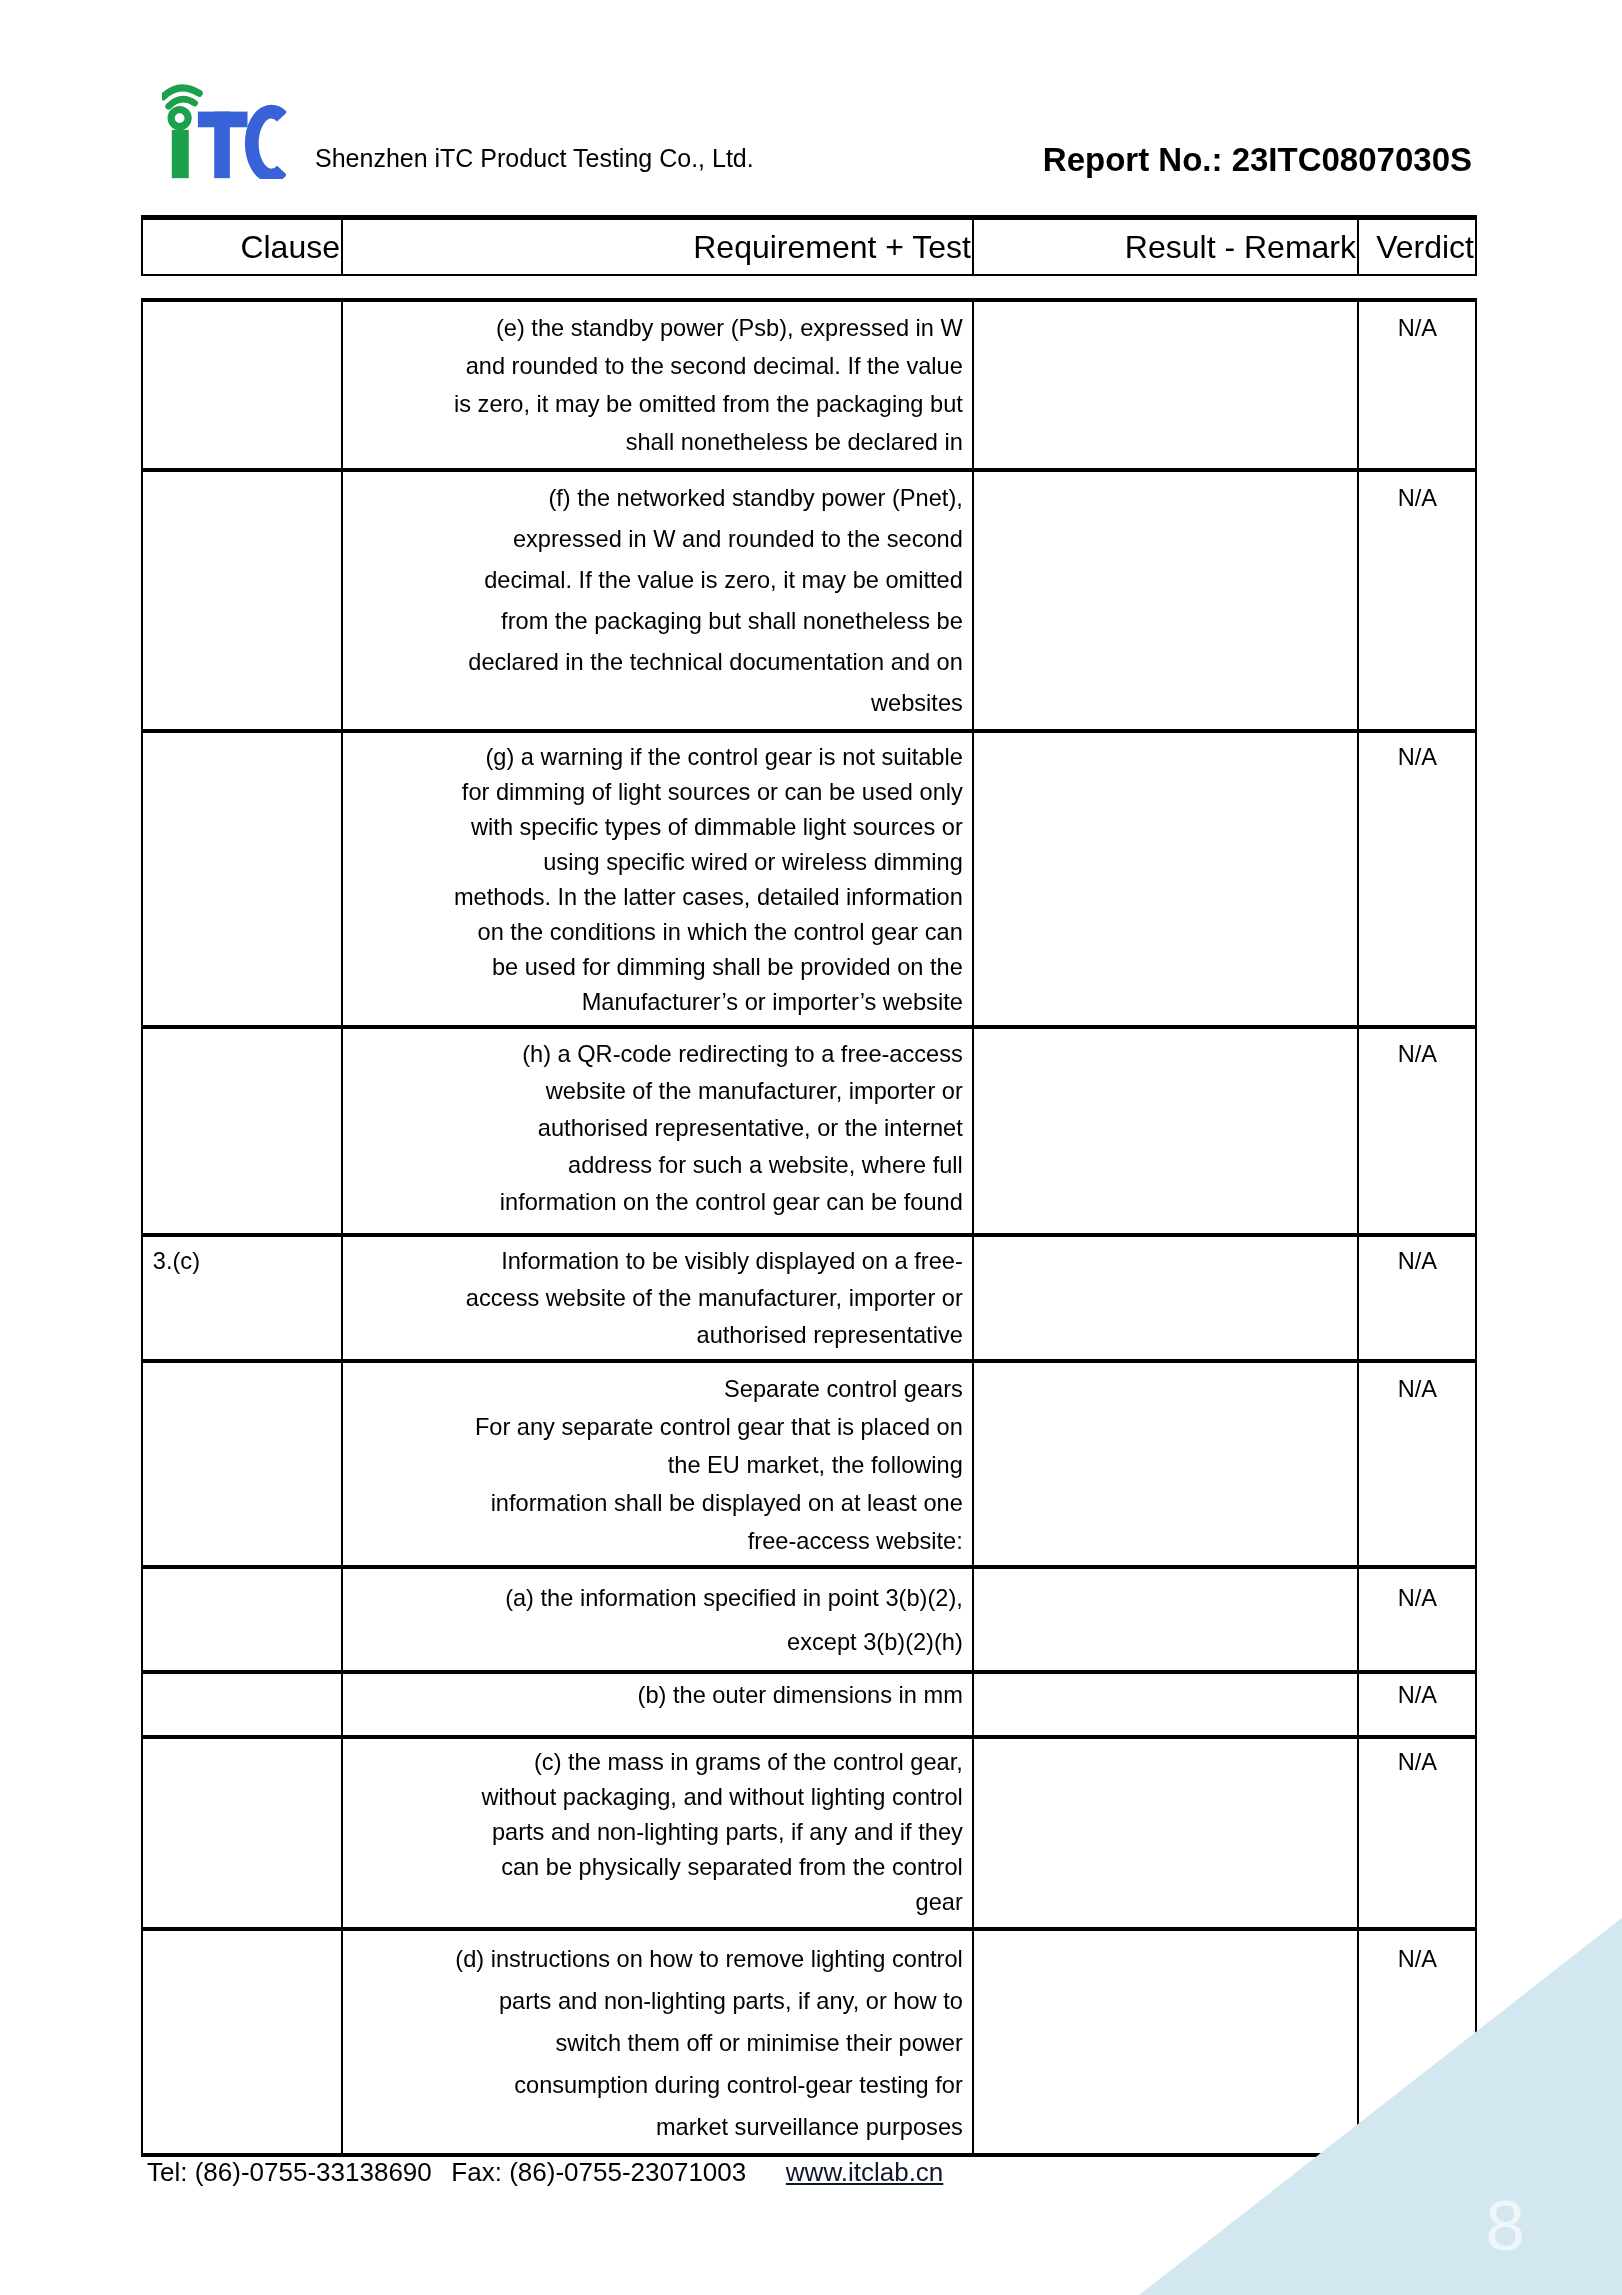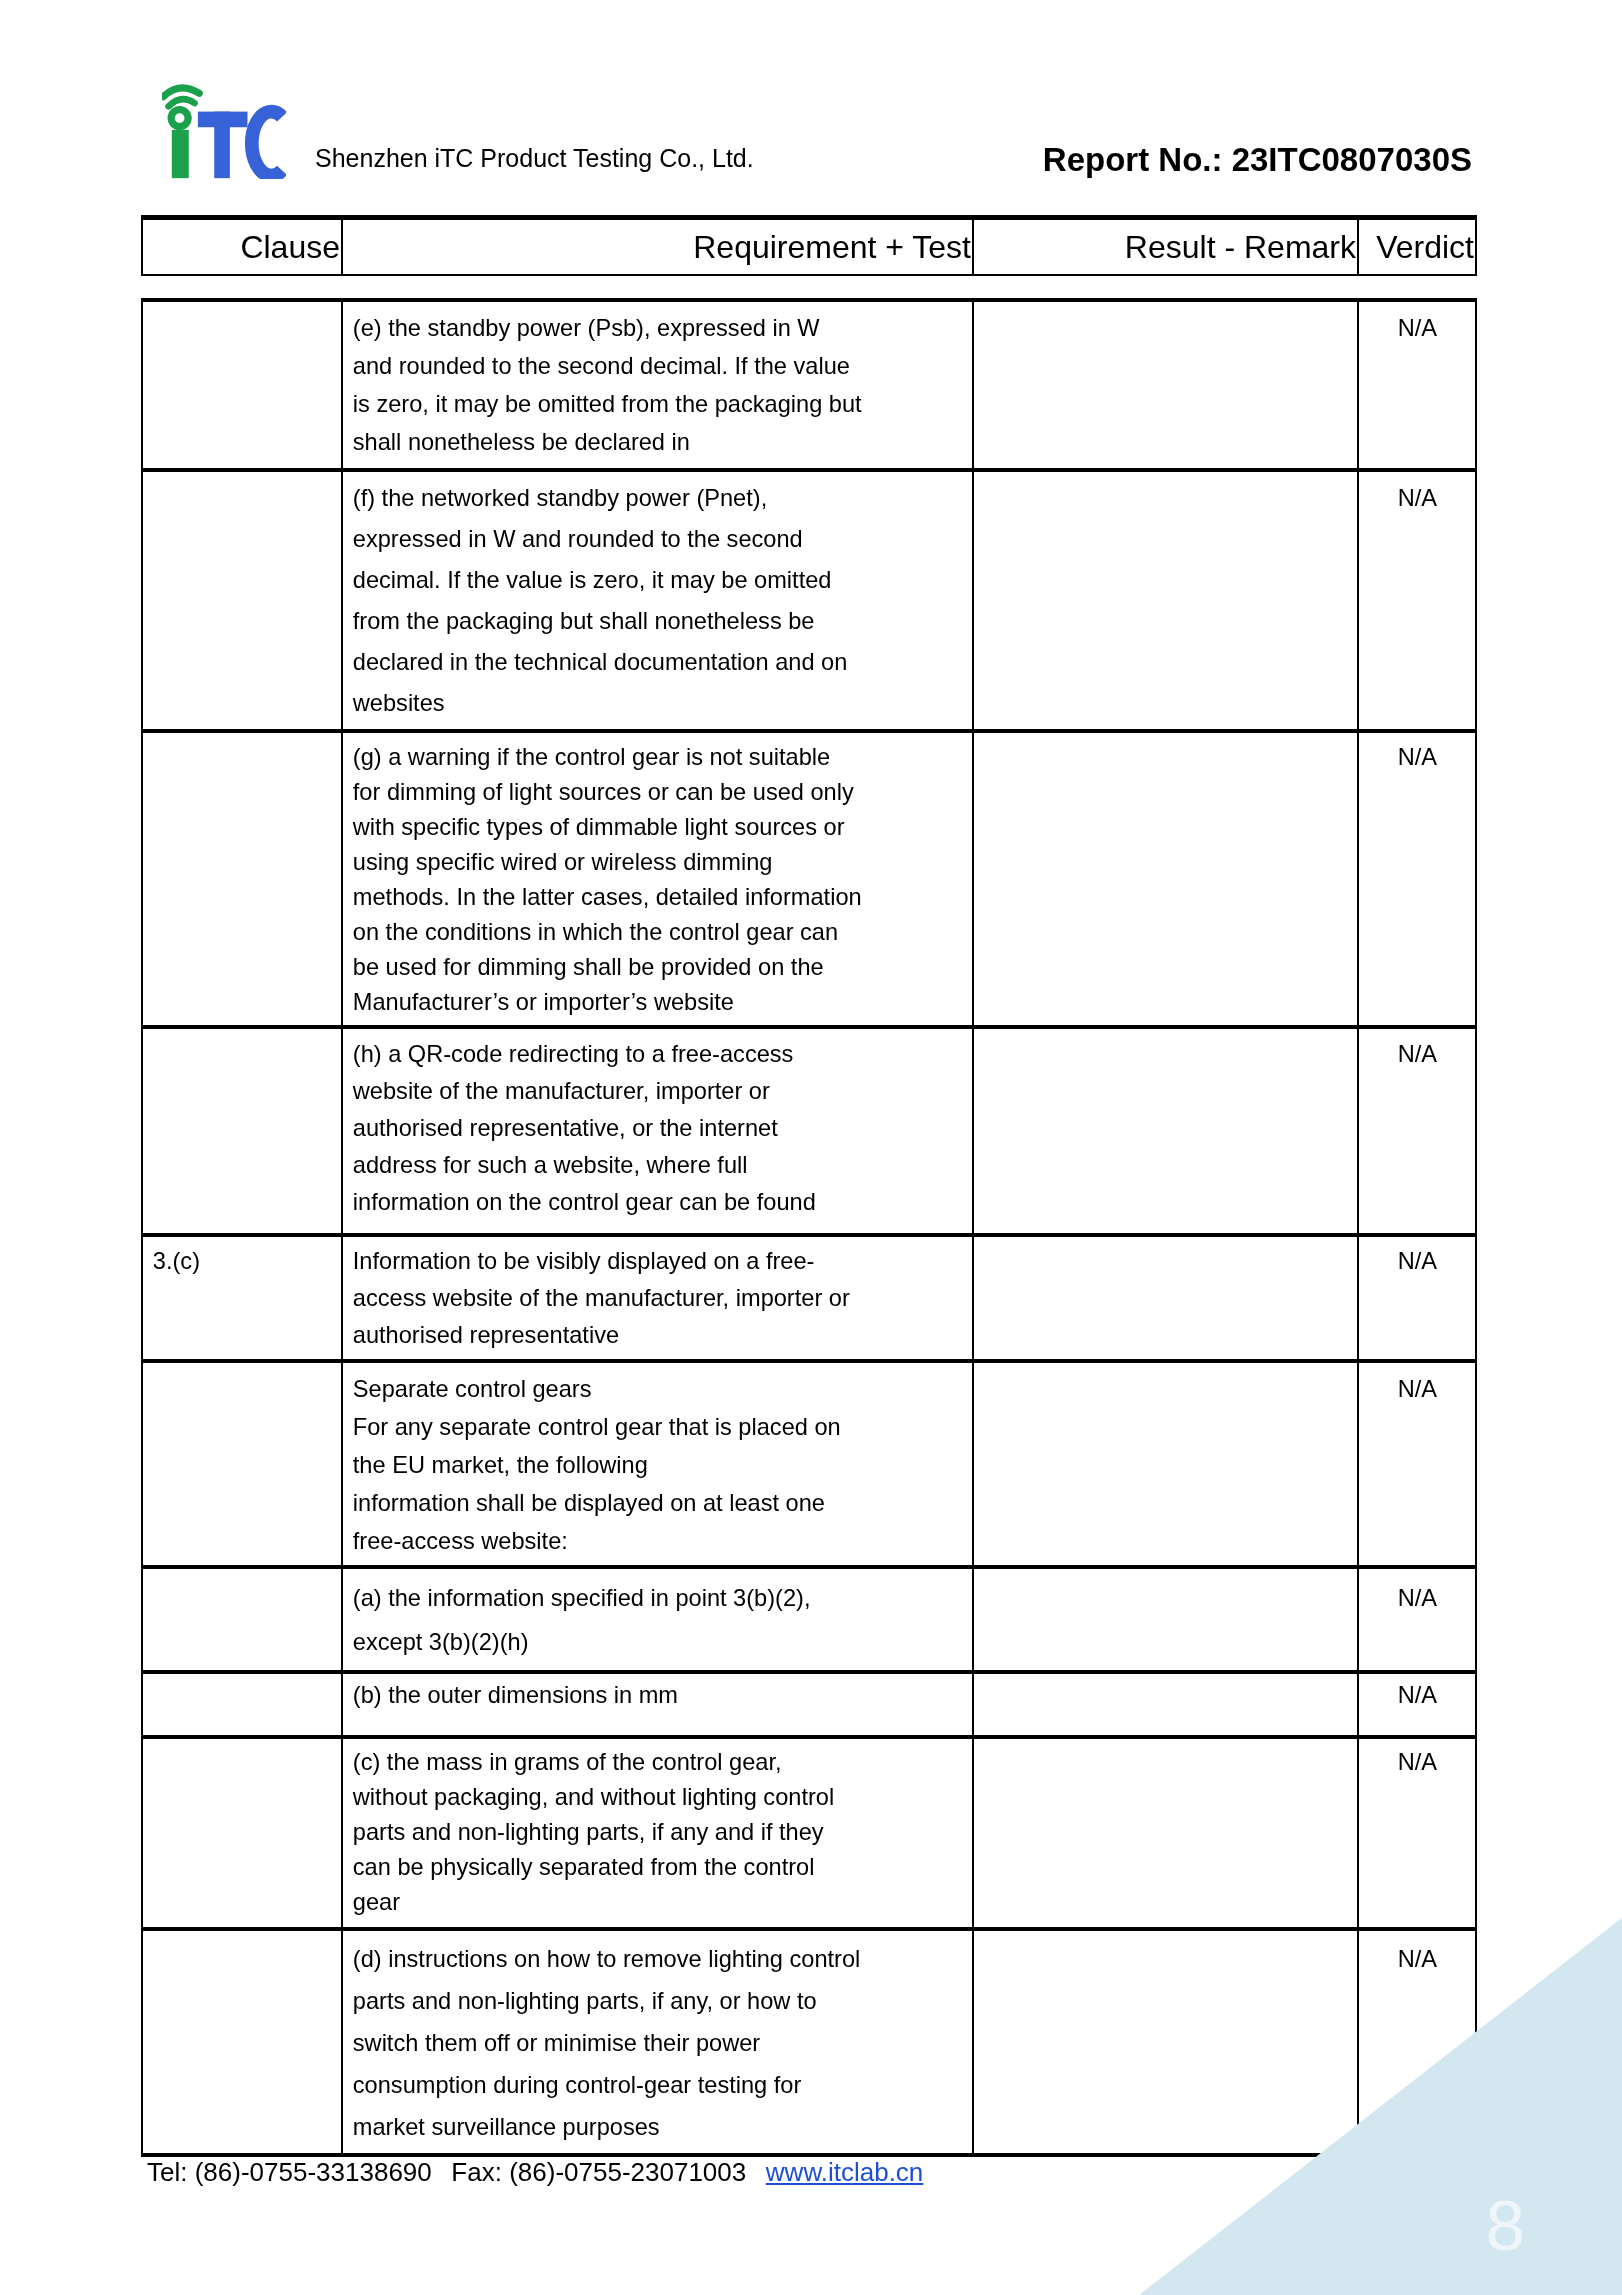--- a/index.html
+++ b/index.html
@@ -20,39 +20,39 @@
   .head-tbl { top:215px; }
   .head-tbl td {
     border:2px solid #000; border-top-width:5.2px; border-bottom-width:2.6px;
     height:52px; text-align:right; vertical-align:middle; font-size:32px;
   }
   .body-tbl { top:298px; }
   .body-tbl td {
     border:2px solid #000; border-top-width:4.6px; border-bottom-width:4.6px;
     vertical-align:top; font-size:23.6px; padding:6.5px 9.2px 5.2px 9.8px;
   }
-  .req  { white-space:pre-line; }
+  .req  { white-space:pre-line;text-align:right; }
   .verdict { text-align:center; }
   .clause { }
 
   .rw1  td { height:154px; line-height:38px; }
   .rw2  td { height:245px; line-height:41px; }
   .rw3  td { height:277px; line-height:35px; }
   .rw4  td { height:192px; line-height:37px; }
   .rw5  td { height:110px; line-height:37px; }
   .rw6  td { height:190px; line-height:38px; }
   .rw7  td { height:89px; line-height:44px;margin-left:20px; }
   .rw8  td { height:49px;  line-height:30px; }
   .rw9  td { height:177px; line-height:35px;margin-top:32px; }
   .rw10 td { height:209px; line-height:42px; }
 
   
   .ftr { position:absolute; left:147px; top:2157px; font-size:26px; white-space:nowrap; }
   .ftr .seg { margin-right:19.6px; }
-  .ftr a { color:#1d4ed8; text-decoration:underline; cursor:pointer; }
+  .ftr a { color:#0f172a; text-decoration:underline; cursor:pointer;margin-left:20px; }
 
   
   .corner {
     position:absolute; left:1139px; top:1917px; width:484px; height:378px;
     background:#d3e7f1;
     clip-path:polygon(100% 0, 100% 100%, 0 100%);
   }
   .pageno {
     position:absolute; right:98px; bottom:34px;
     font-size:71px; color:#eef6fa; line-height:1;

